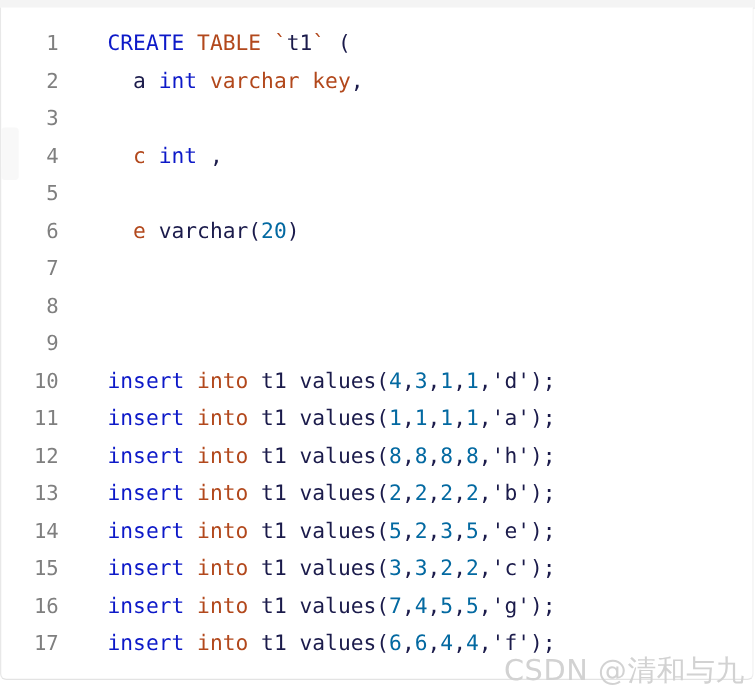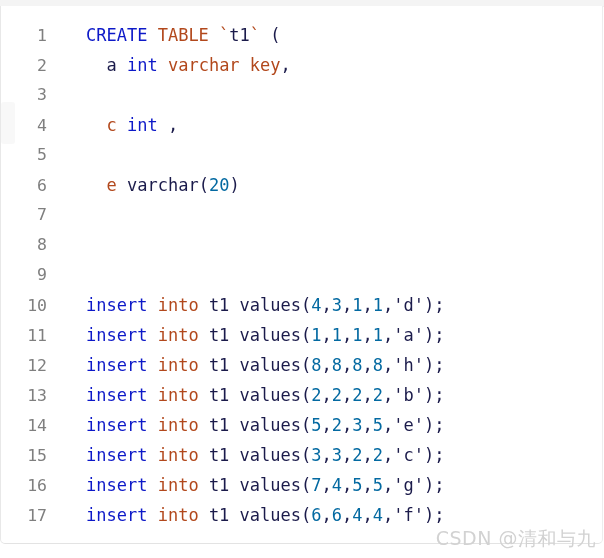--- a/index.html
+++ b/index.html
@@ -101,21 +101,21 @@
     opacity: 0.85;
     pointer-events: none;
   }
 
   
   #watermark {
     position: absolute;
     right: 8px;
     bottom: 6px;
     font-family: "DejaVu Sans", "Liberation Sans", sans-serif;
-    font-size: 19px;
+    font-size: 23px;
     color: #d2d2d2;
     letter-spacing: 0.5px;
     -webkit-user-select: none;
     user-select: none;
     white-space: nowrap;
   }
 </style>
 </head>
 <body>
 

